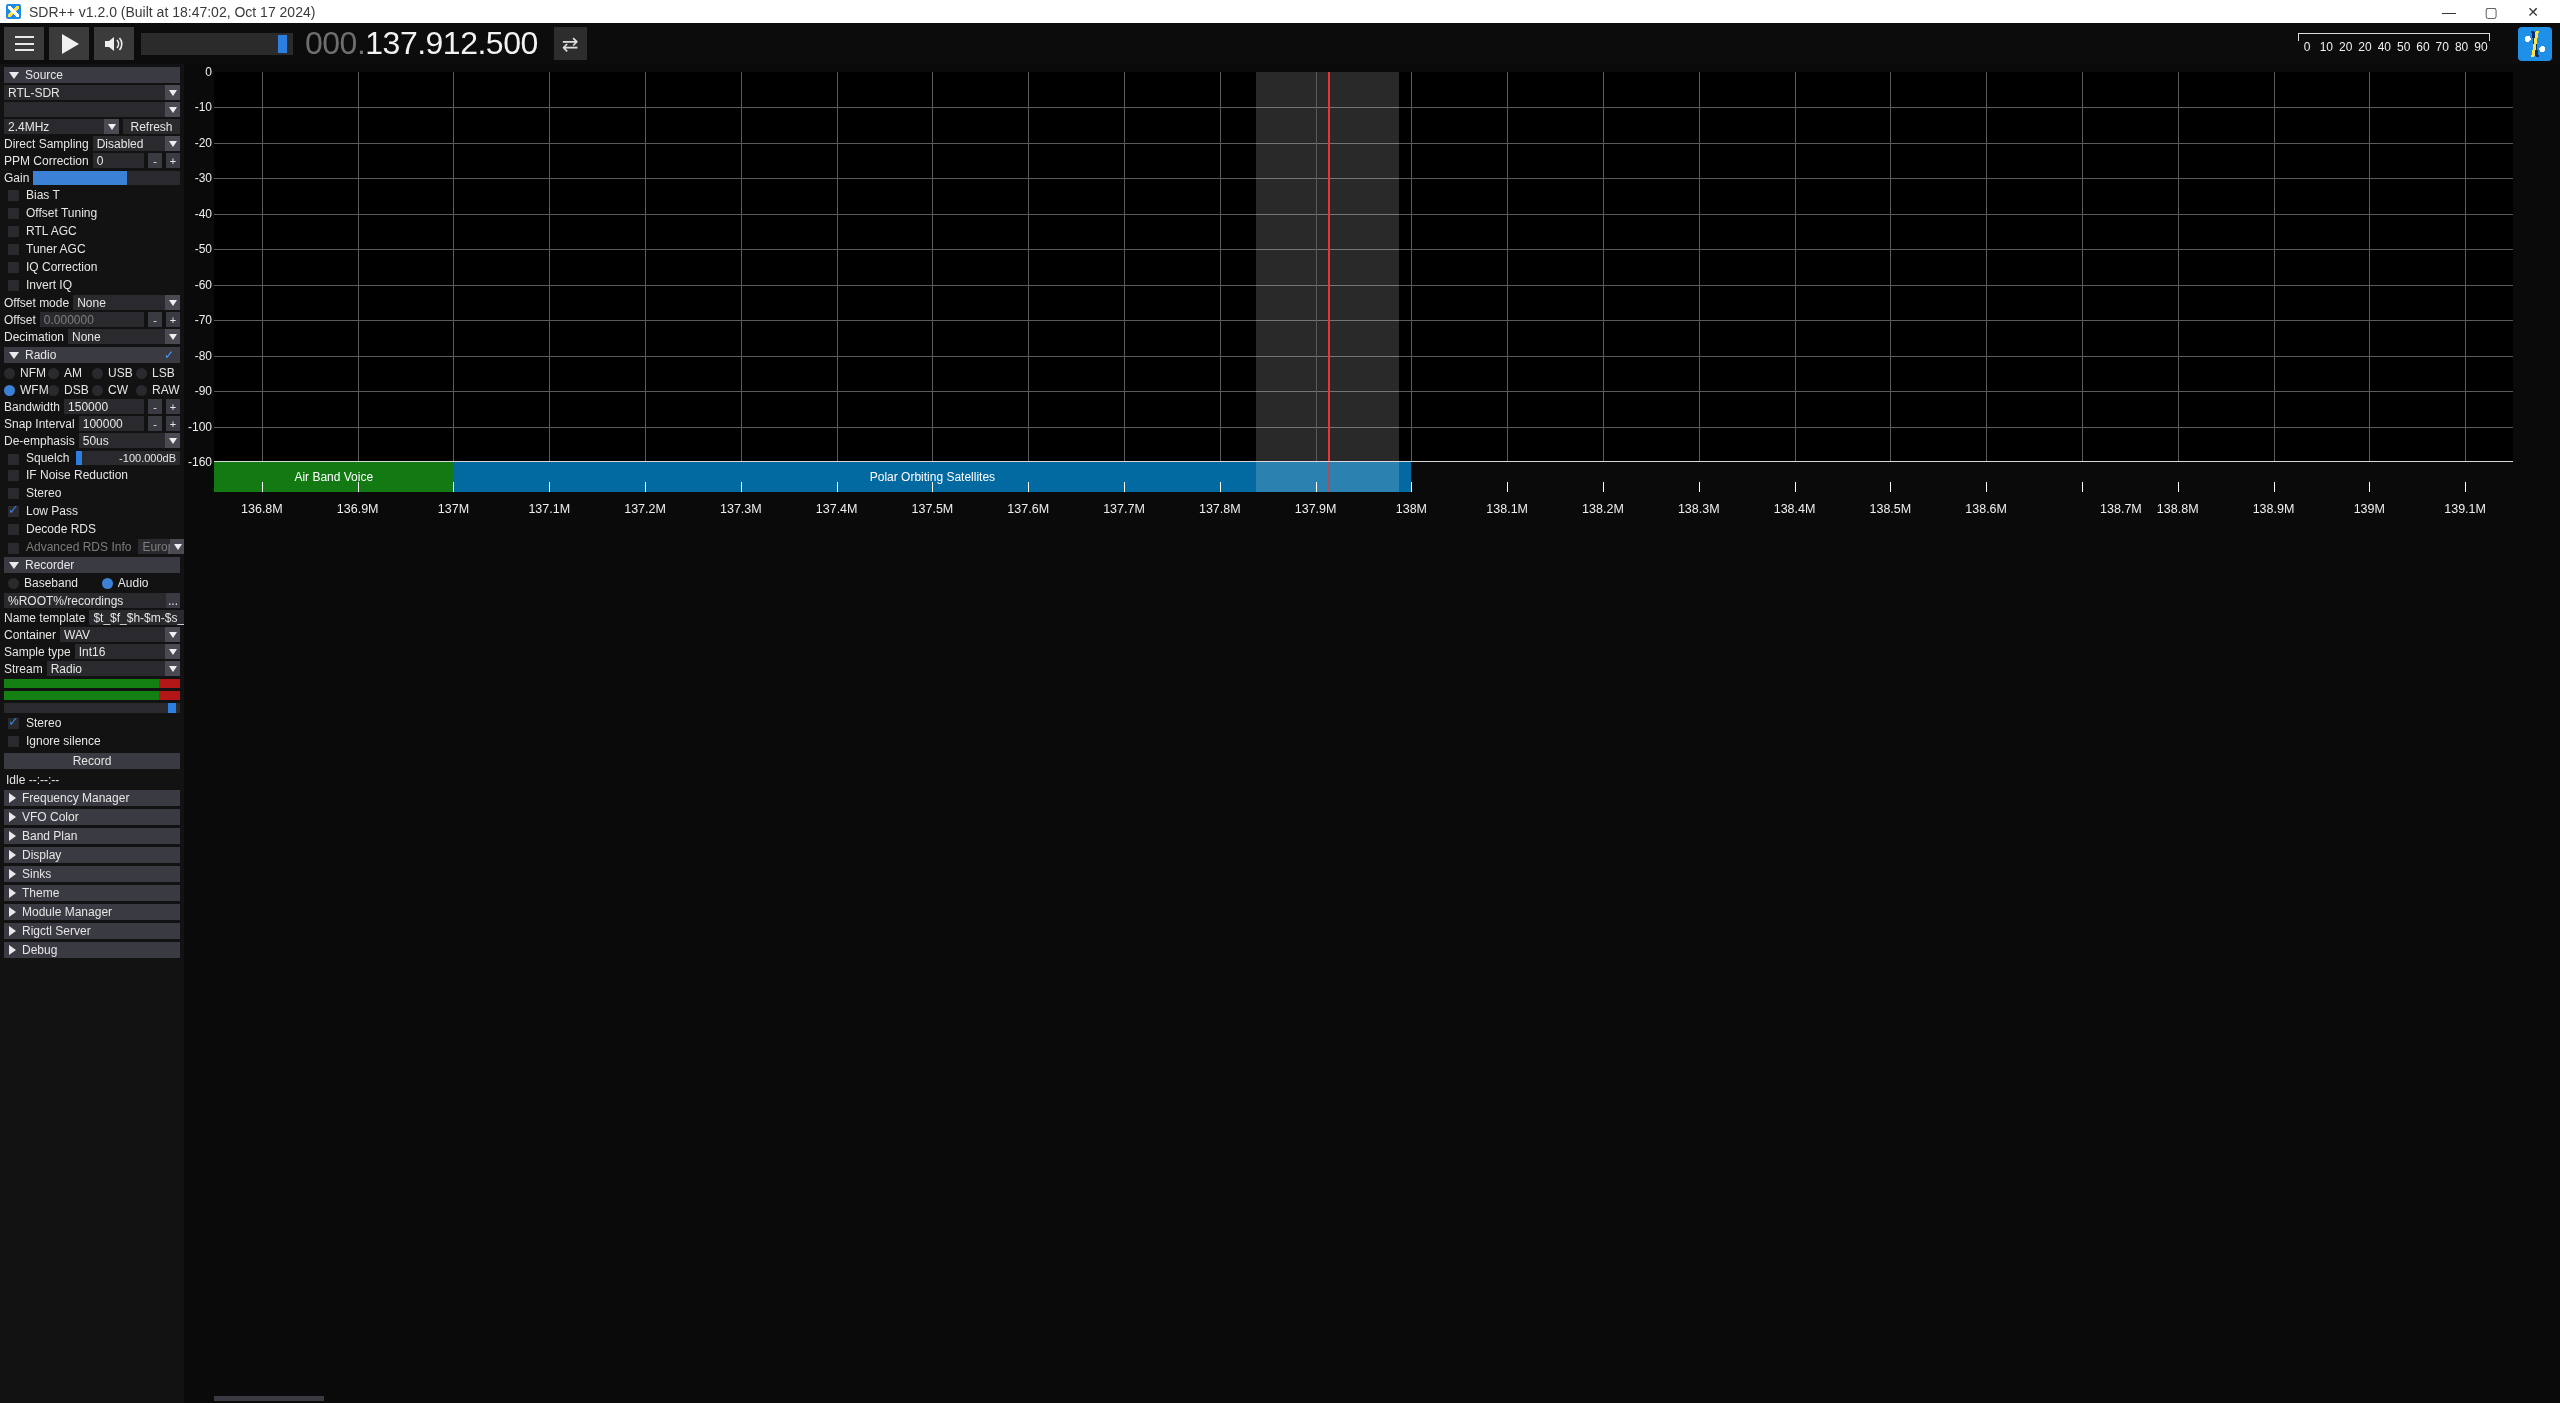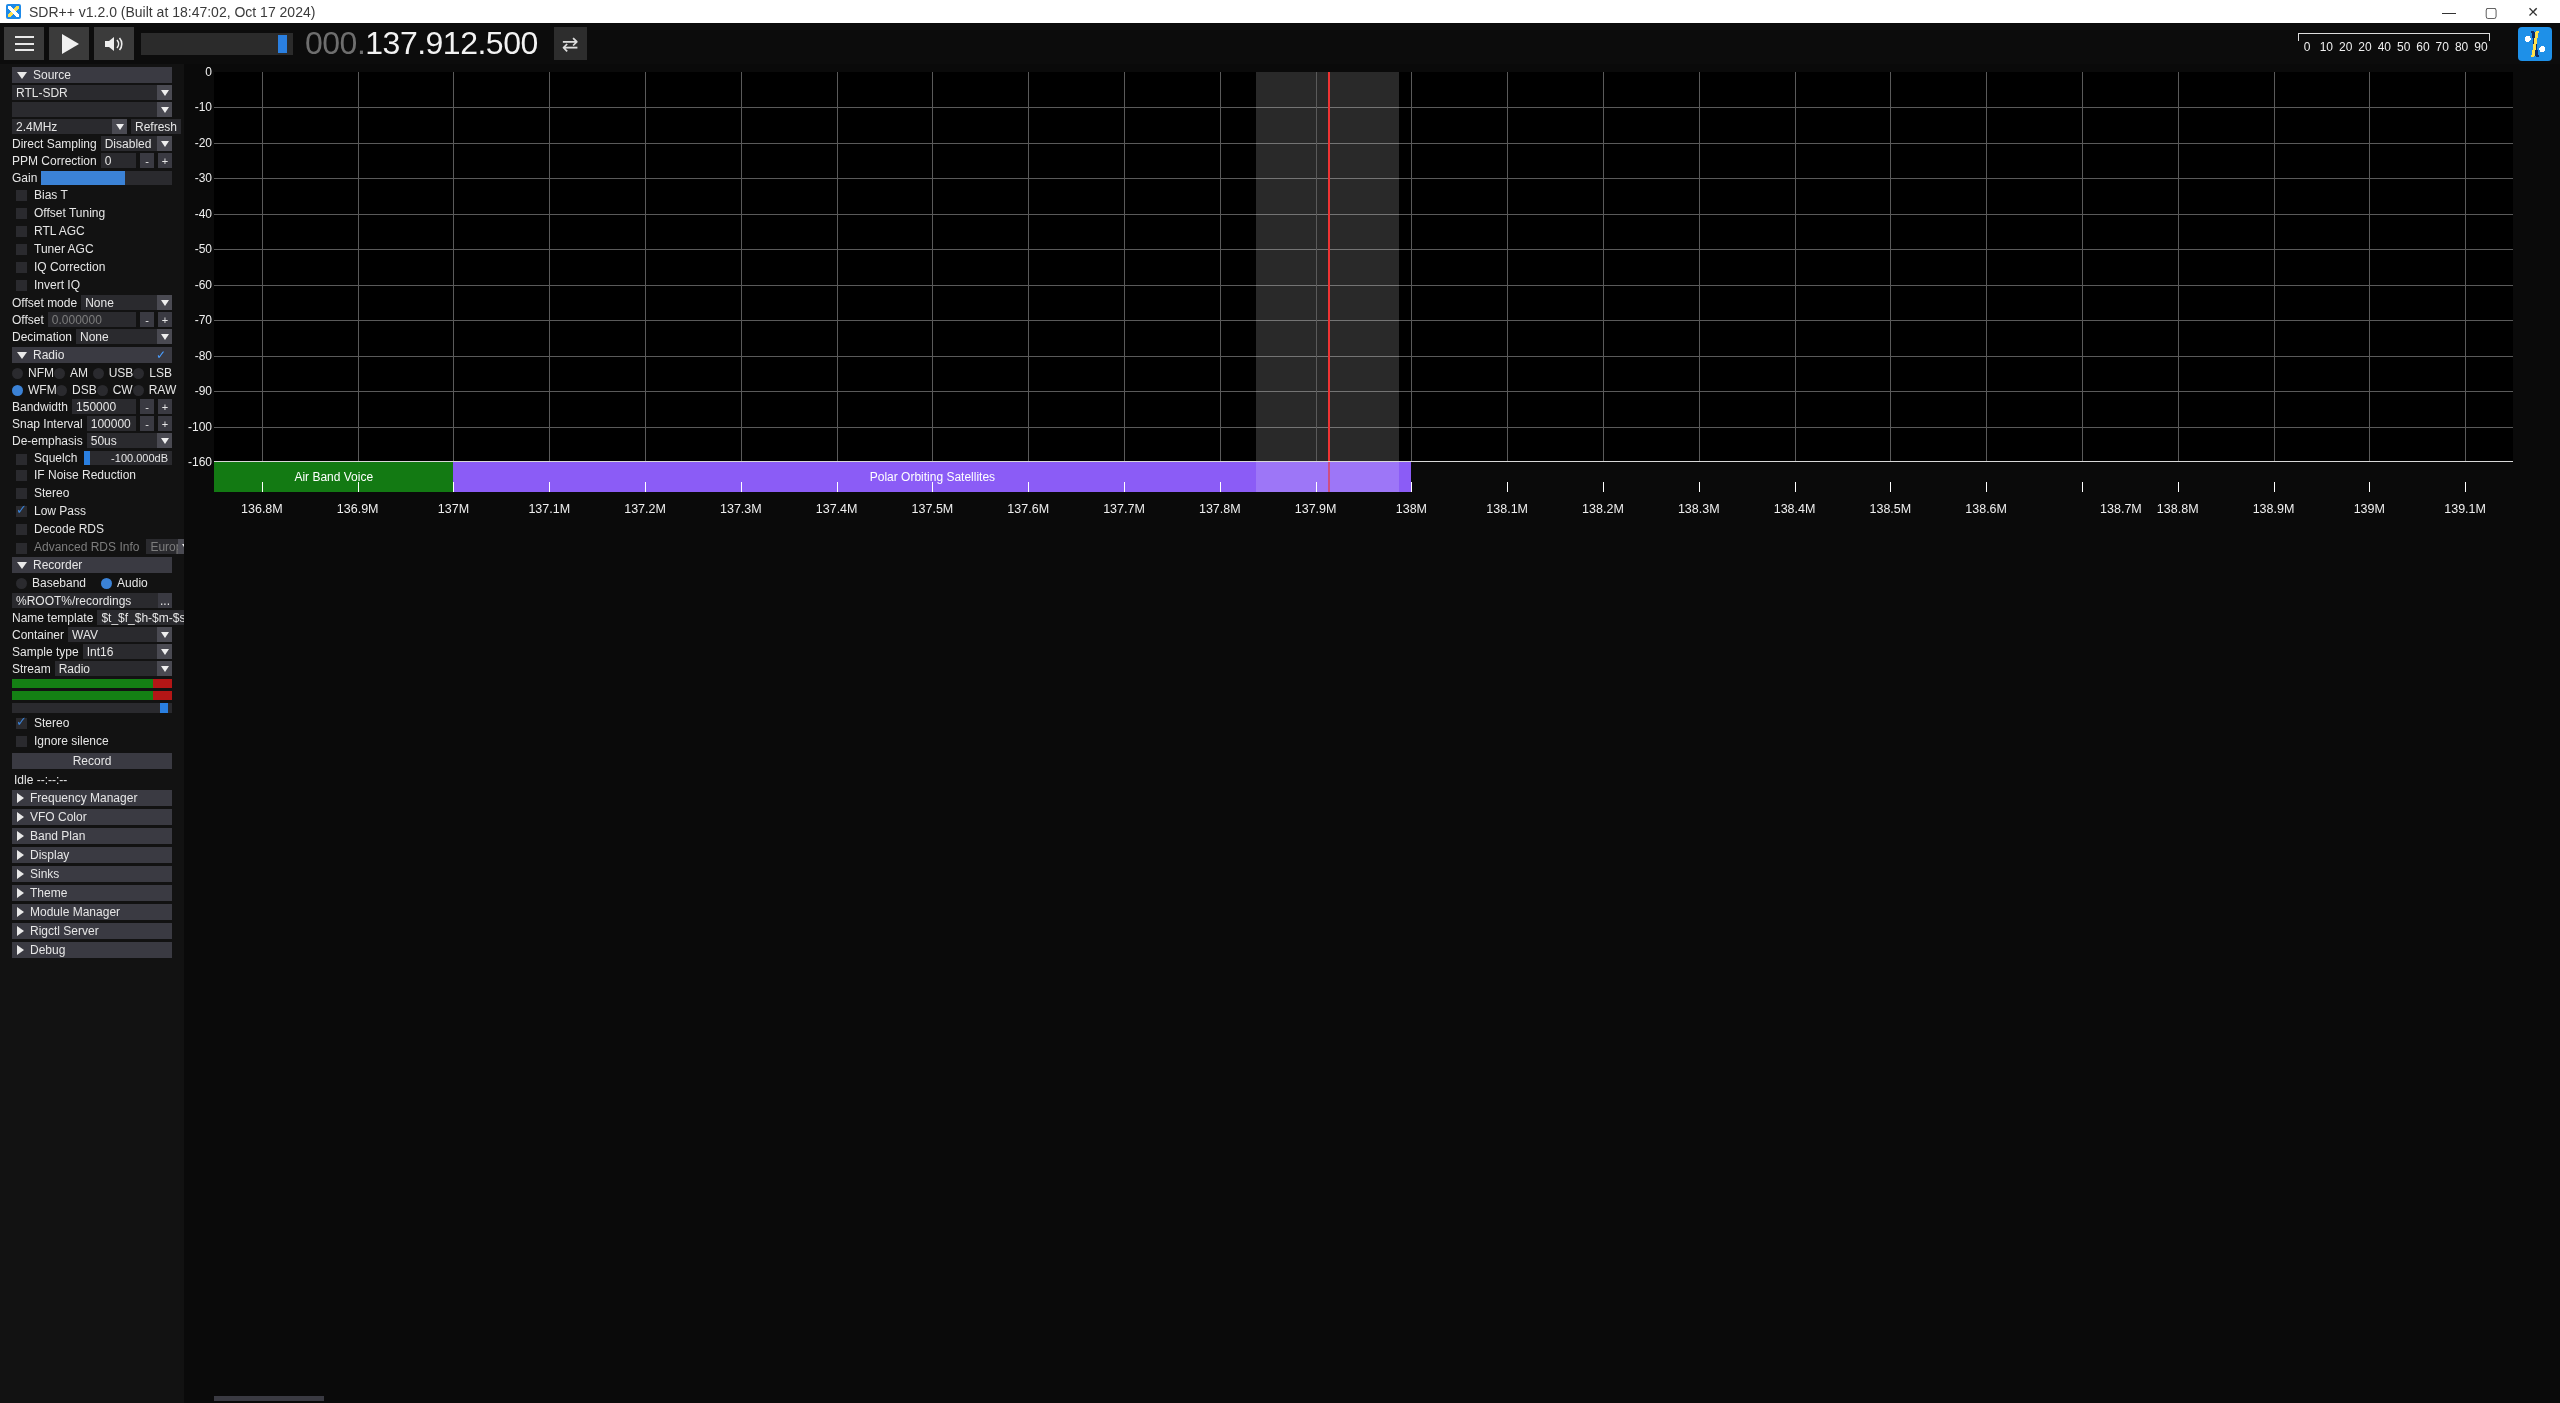--- a/index.html
+++ b/index.html
@@ -50,21 +50,21 @@
   .applogo:before { content:""; position:absolute; inset:4px;
     background:
       radial-gradient(circle at 22% 30%, #fff 0 3px, transparent 3px),
       radial-gradient(circle at 78% 70%, #fff 0 3px, transparent 3px),
       linear-gradient(100deg, transparent 45%, #ffe14d 45%, #ffe14d 55%, transparent 55%),
       linear-gradient(80deg, transparent 45%, #0b2d6b 45%, #0b2d6b 55%, transparent 55%); }
 
   
   .body { display:flex; height:1339px; }
   .sidebar { width:184px; background:#121212; overflow:hidden; flex:none;
-    font-size:12.5px; padding:0 12px; }
+    font-size:12.5px; padding:0 4px; }
   .stage { flex:1; background:#0a0a0a; position:relative; }
   .rightrail { width:42px; background:#0c0c0c; flex:none; position:relative; }
 
   
   .sect { background:#3a3a42; height:16px; display:flex; align-items:center; gap:6px;
     padding-left:5px; margin-top:3px; font-size:12px; cursor:pointer; position:relative; }
   .sect .caret-d { width:0;height:0;border-left:5px solid transparent;
     border-right:5px solid transparent;border-top:7px solid #e9e9e9; }
   .sect .caret-r { width:0;height:0;border-top:5px solid transparent;
     border-bottom:5px solid transparent;border-left:7px solid #e9e9e9; }
@@ -568,21 +568,21 @@
           <div class="gridv" style="left: 81.25%;"></div>
           <div class="gridv" style="left: 85.4167%;"></div>
           <div class="gridv" style="left: 89.5833%;"></div>
           <div class="gridv" style="left: 93.75%;"></div>
           <div class="gridv" style="left: 97.9167%;"></div>
         </div>
       <div class="bandplan" id="bandplan">
           <div class="bp-seg" style="left: 0%; width: 10.4167%; background: rgb(19, 122, 19);">
             <span>Air Band Voice</span>
           </div>
-          <div class="bp-seg" style="left: 10.4167%; width: 41.6667%; background: #8b5cf6;">
+          <div class="bp-seg" style="left: 10.4167%; width: 41.6667%; background: #0369a1;">
             <span>Polar Orbiting Satellites</span>
           </div>
           <div class="vfoband" style="left: 45.3125%; width: 6.25%;"></div>
           <div class="vfoline" style="left: 48.4375%; background: rgb(238, 51, 51); opacity: 0.6;"></div>
         </div>
       <div class="fx-axis" id="fxaxis">
           <div class="tk" style="left: 2.08333%;"></div>
           <div class="t" style="left: 2.08333%;">136.8M</div>
           <div class="tk" style="left: 6.25%;"></div>
           <div class="t" style="left: 6.25%;">136.9M</div>

